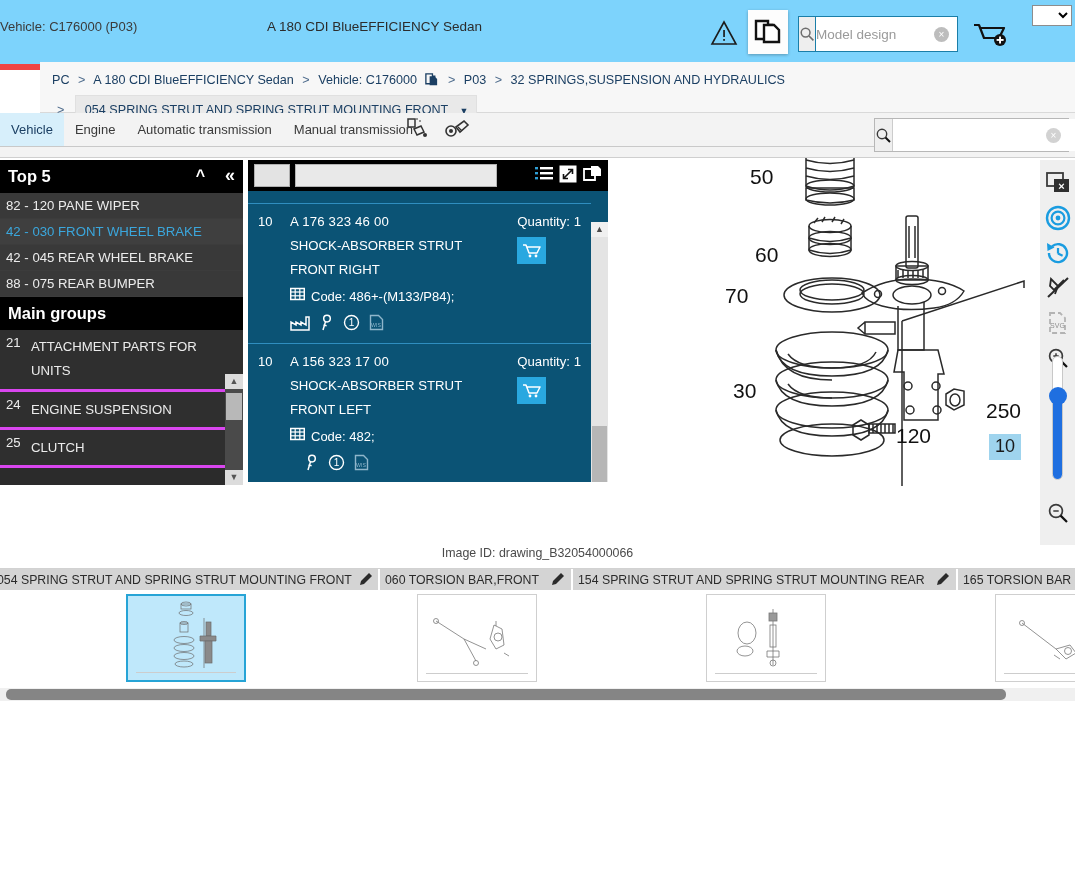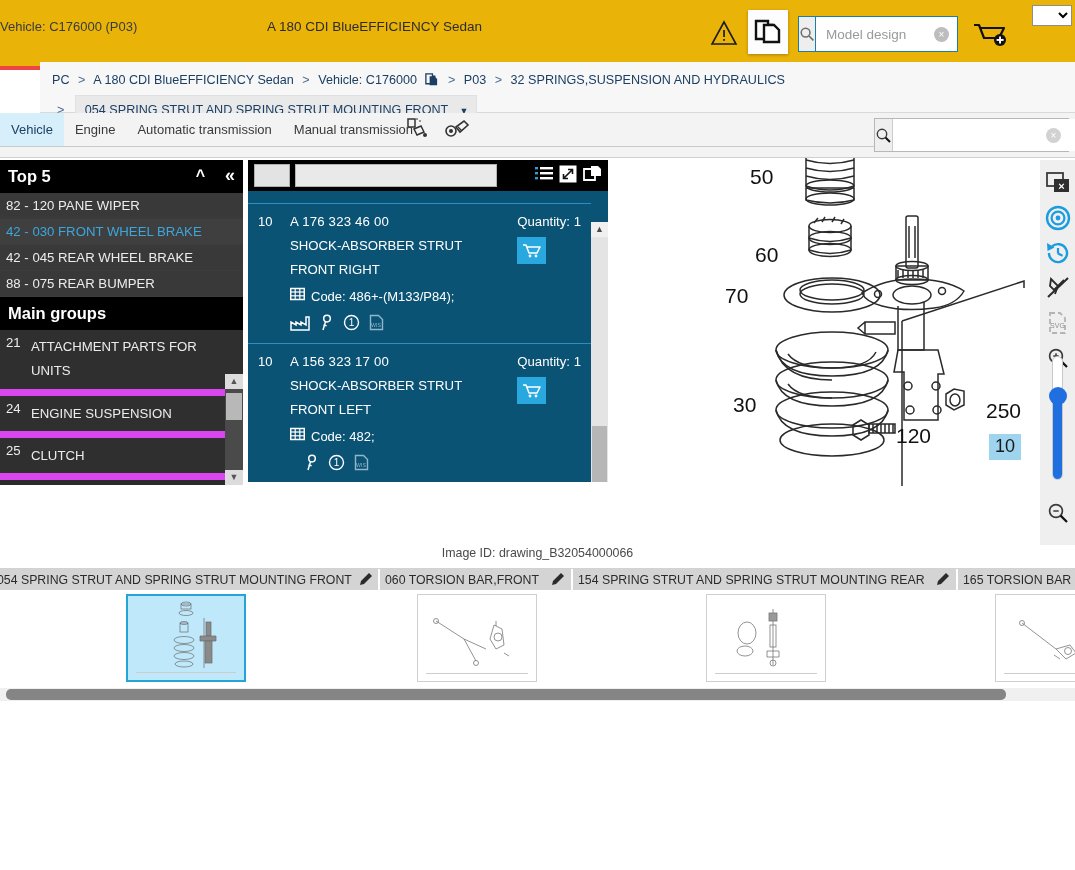--- a/index.html
+++ b/index.html
@@ -7,22 +7,22 @@
     width: 1075px; height: 870px;
     background: #ffffff;
     font-family: "Liberation Sans", sans-serif;
     overflow: hidden;
   }
   body { position: relative; }
 
   
   #top-header {
     position: absolute; left: 0; top: 0; width: 1075px; height: 70px;
-    background: #eab308;
-    border-bottom: 4px solid #ef4444;
+    background: #7dd3fc;
+    border-bottom: 6px solid #ef4444;
   }
   #vehicle-id {
     position: absolute; left: 0px; top: 19px;
     font-size: 13px; color: #3b3b3b;
   }
   #vehicle-model {
     position: absolute; left: 267px; top: 19px;
     font-size: 13.5px; color: #2c2c2c;
   }
   .hdr-icon-btn {
@@ -36,21 +36,21 @@
   #model-search-wrap {
     position: absolute; left: 798px; top: 16px; width: 160px; height: 36px;
     border: 1px solid #1a7ea8; background: #fff; display: flex;
   }
   #model-search-icon {
     width: 36px; height: 34px; background: #eeeeee;
     display: flex; align-items: center; justify-content: center;
     border-right: 1px solid #1a7ea8;
   }
   #model-search-input {
-    flex: 1; border: 0; outline: none; padding-left: 10px;
+    flex: 1; border: 0; outline: none; padding-left: 0;
     font-size: 13.5px; color: #7d7d7d;
     font-family: "Liberation Sans", sans-serif; background: transparent;
   }
   #model-search-input::placeholder { color: #9a9a9a; }
   #model-search-clear {
     position: absolute; right: 8px; top: 10px; width: 15px; height: 15px;
     border-radius: 50%; background: #bdbdbd; color: #fff;
     font-size: 10px; line-height: 15px; text-align: center;
   }
   #cart-add-btn { left: 968px; top: 18px; width: 44px; height: 32px; }
@@ -123,21 +123,21 @@
   #top5-dblcollapse { position: absolute; right: 8px; top: 5px; font-size: 18px; }
   .top5-item {
     height: 26px; display: flex; align-items: center; padding-left: 6px;
     font-size: 13.2px; color: #ececec; border-bottom: 1px solid #3c3c3c;
     background: #393939;
   }
   .top5-item.highlight { color: #3ba7dd; background: #3f3f3f; }
   #main-groups-list { position: relative; }
   .mg-item {
     display: flex; font-size: 13.2px; color: #ececec;
-    border-bottom: 7px solid #d946ef; background: #2f2f2f;
+    border-bottom: 3px solid #d946ef; background: #2f2f2f;
     padding: 5px 0 5px 0; min-height: 26px; align-items: flex-start;
   }
   .mg-num { width: 31px; padding-left: 6px; flex-shrink: 0; }
   .mg-label { padding-right: 32px; line-height: 1.9; }
   .mg-item.two-line .mg-label { line-height: 1.85; }
   #mg-scrollbar {
     position: absolute; right: 0; top: 214px; width: 18px; height: 111px;
     background: #4a4a4a;
   }
   #mg-sb-up, #mg-sb-down {
@@ -690,21 +690,21 @@
       <path d="M263 266 v9 M267 266 v9 M271 266 v9 M275 266 v9 M279 266 v9 M283 266 v9"></path>
 
       <path d="M336 236 l8 -5 l10 2 v14 l-10 5 l-8 -5 z"></path>
       <ellipse cx="345" cy="242" rx="5" ry="6"></ellipse>
     </g>
   </svg>
 
   <div class="dlabel" style="left:140px;top:7px;">50</div>
   <div class="dlabel" style="left:145px;top:85px;">60</div>
   <div class="dlabel" style="left:115px;top:126px;">70</div>
-  <div class="dlabel" style="left:123px;top:235px;text-align:center;">30</div>
+  <div class="dlabel" style="left:123px;top:221px;text-align:center;">30</div>
   <div class="dlabel" id="dl-10" style="left:379px;top:276px;">10</div>
   <div class="dlabel" style="left:286px;top:266px;">120</div>
   <div class="dlabel" style="left:376px;top:241px;">250</div>
 </div>
 
 <div id="image-id">Image ID: drawing_B32054000066</div>
 
 <div id="right-toolbar">
   <div class="rt-btn" style="margin-top:5px;">
     <svg width="26" height="24" viewBox="0 0 26 24">

